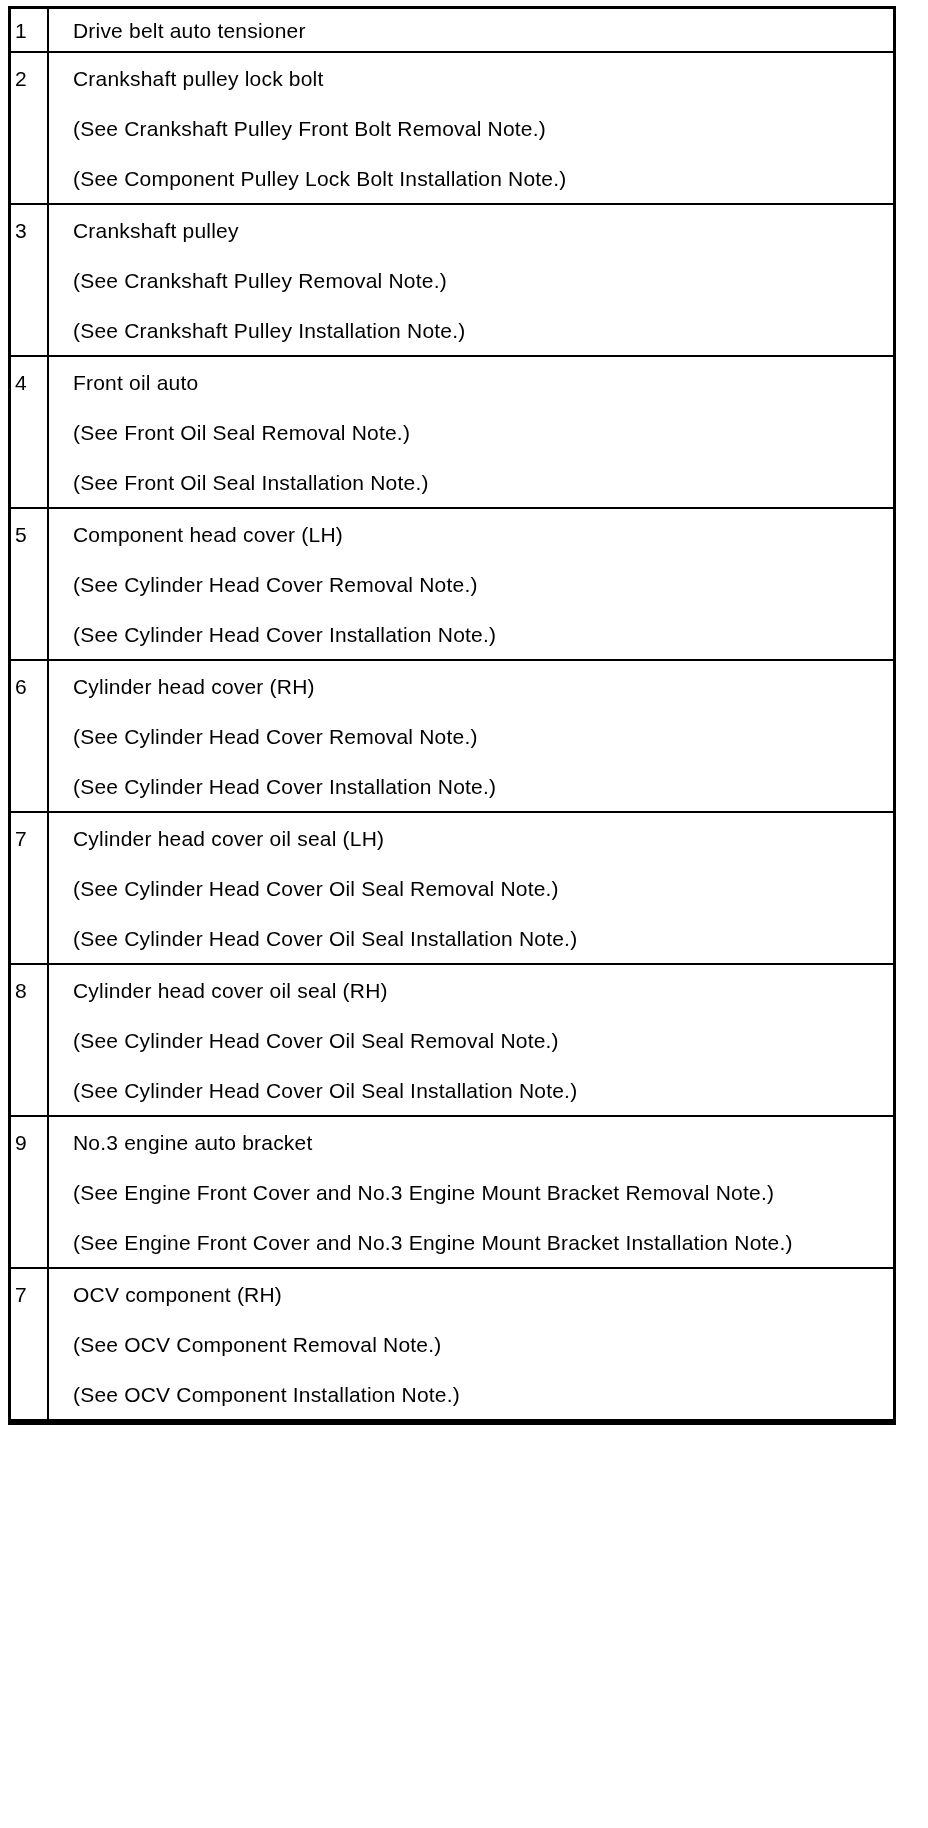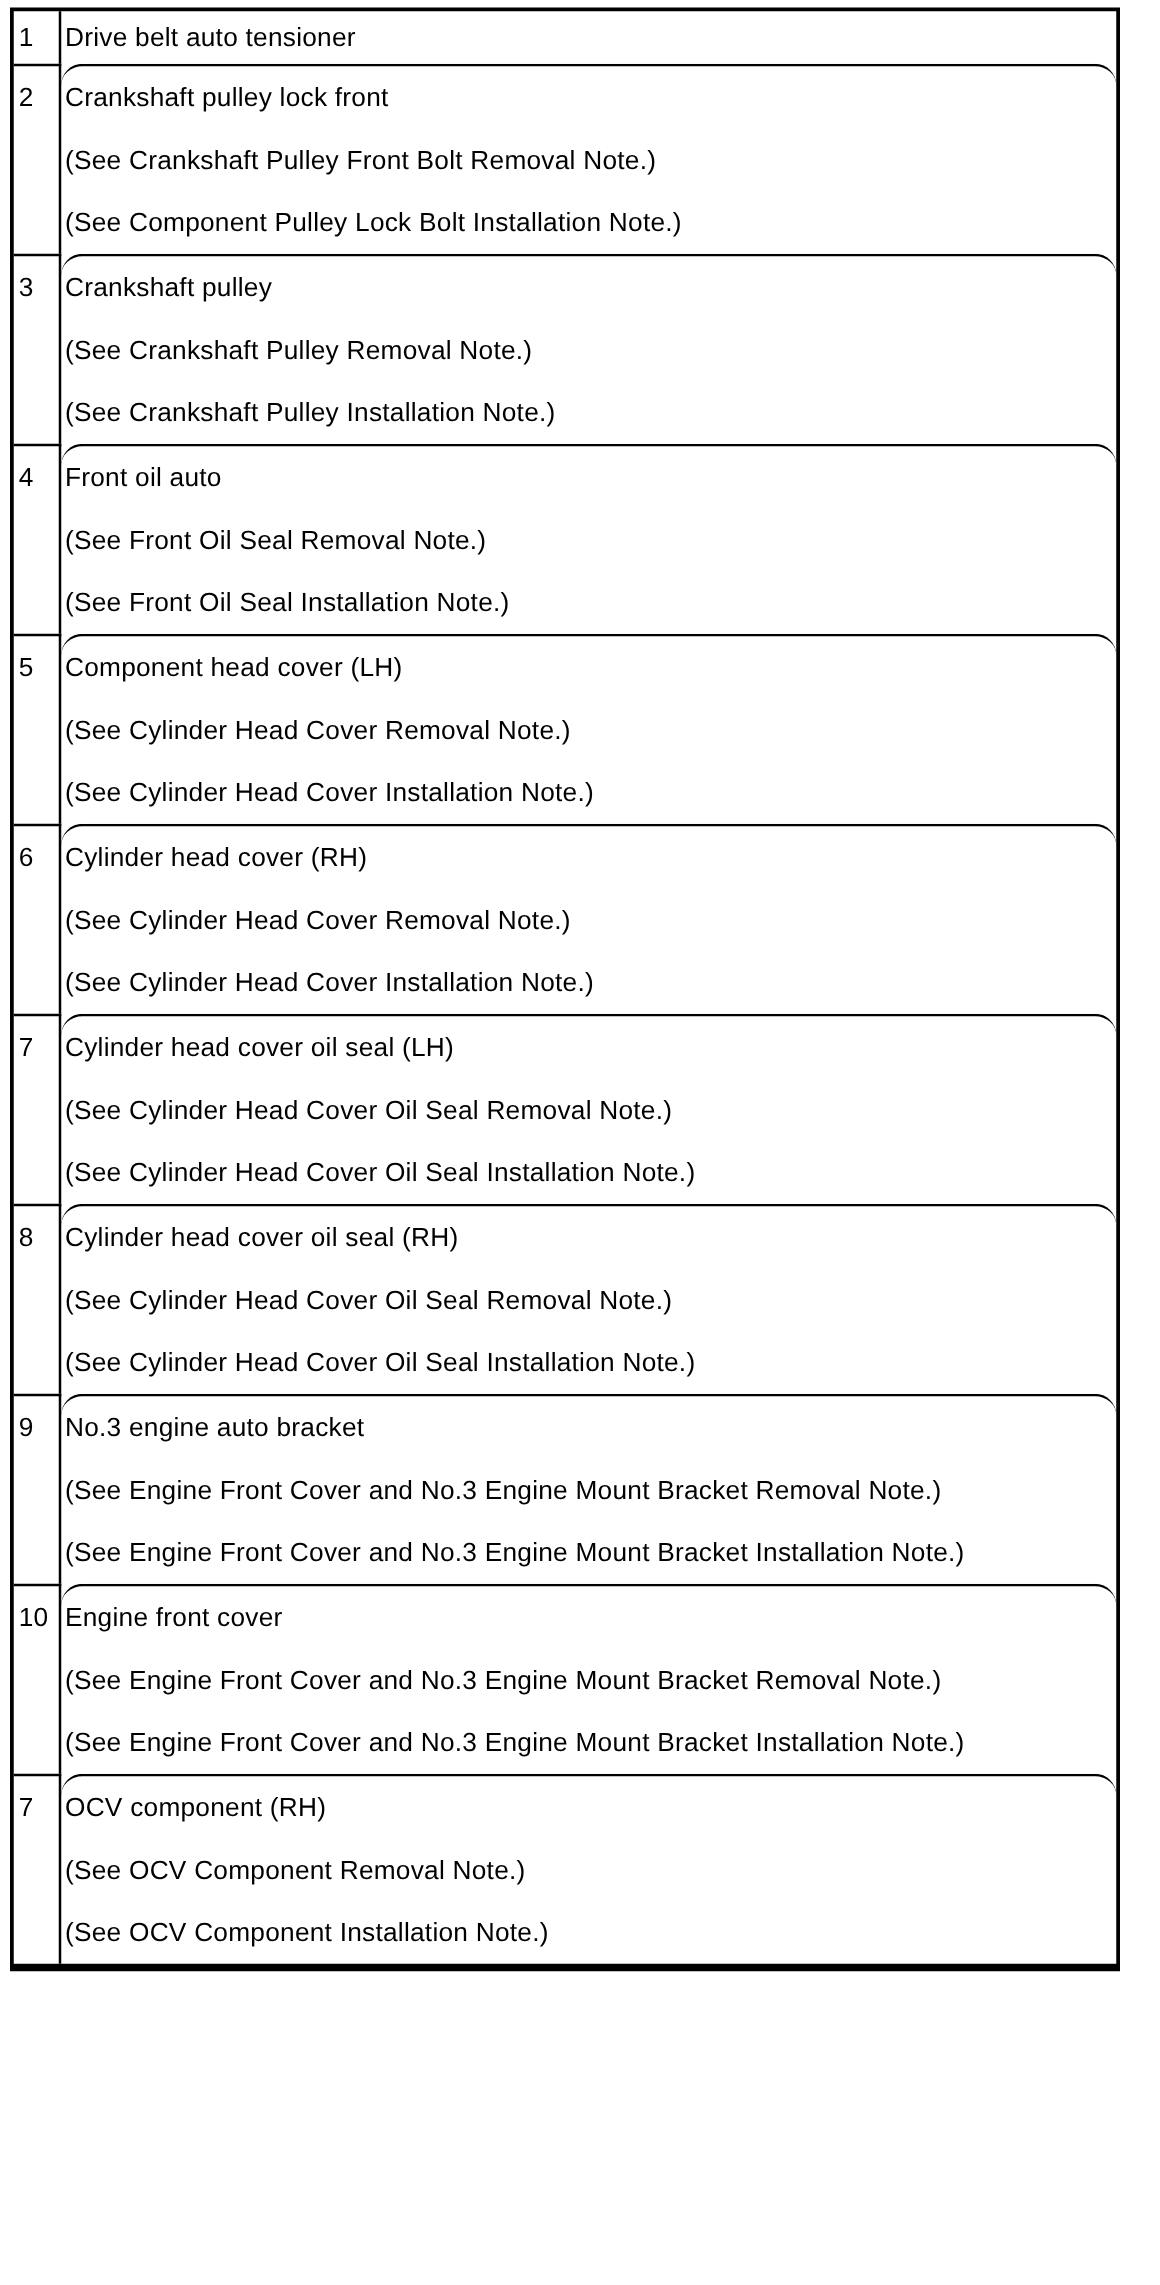--- a/index.html
+++ b/index.html
@@ -24,21 +24,21 @@
     border-bottom-width: 6px;
     table-layout: fixed;
   }
   td { vertical-align: top; padding: 0; }
   tr:not(:first-child) td { border-top: 2px solid #000000; }
   td.num {
     width: 32px;
     border-right: 2px solid #000000;
     padding-left: 4px;
   }
-  td.desc { padding-left: 3px; border-radius: 17px; }
+  td.desc { padding-left: 24px; }
   .line {
     height: 50px;
     display: flex;
     align-items: center;
     font-size: 21px;
     line-height: 1;
     white-space: nowrap;
     letter-spacing: 0.2px;
   }
   tr.single .line { height: 42px; }
@@ -55,21 +55,21 @@
           </td>
           <td class="desc">
             <div class="line item">Drive belt auto tensioner</div>
           </td>
         </tr>
         <tr class="row">
           <td class="num">
             <div class="line">2</div>
           </td>
           <td class="desc">
-            <div class="line item">Crankshaft pulley lock front</div>
+            <div class="line item">Crankshaft pulley lock bolt</div>
             <div class="line note">(See Crankshaft Pulley Front Bolt Removal Note.)</div>
             <div class="line note">(See Component Pulley Lock Bolt Installation Note.)</div>
           </td>
         </tr>
         <tr class="row">
           <td class="num">
             <div class="line">3</div>
           </td>
           <td class="desc">
             <div class="line item">Crankshaft pulley</div>
@@ -132,30 +132,20 @@
             <div class="line">9</div>
           </td>
           <td class="desc">
             <div class="line item">No.3 engine auto bracket</div>
             <div class="line note">(See Engine Front Cover and No.3 Engine Mount Bracket Removal Note.)</div>
             <div class="line note">(See Engine Front Cover and No.3 Engine Mount Bracket Installation Note.)</div>
           </td>
         </tr>
         <tr class="row">
           <td class="num">
-            <div class="line">10</div>
-          </td>
-          <td class="desc">
-            <div class="line item">Engine front cover</div>
-            <div class="line note">(See Engine Front Cover and No.3 Engine Mount Bracket Removal Note.)</div>
-            <div class="line note">(See Engine Front Cover and No.3 Engine Mount Bracket Installation Note.)</div>
-          </td>
-        </tr>
-        <tr class="row">
-          <td class="num">
             <div class="line">7</div>
           </td>
           <td class="desc">
             <div class="line item">OCV component (RH)</div>
             <div class="line note">(See OCV Component Removal Note.)</div>
             <div class="line note">(See OCV Component Installation Note.)</div>
           </td>
         </tr>
       </tbody>
   </table>

